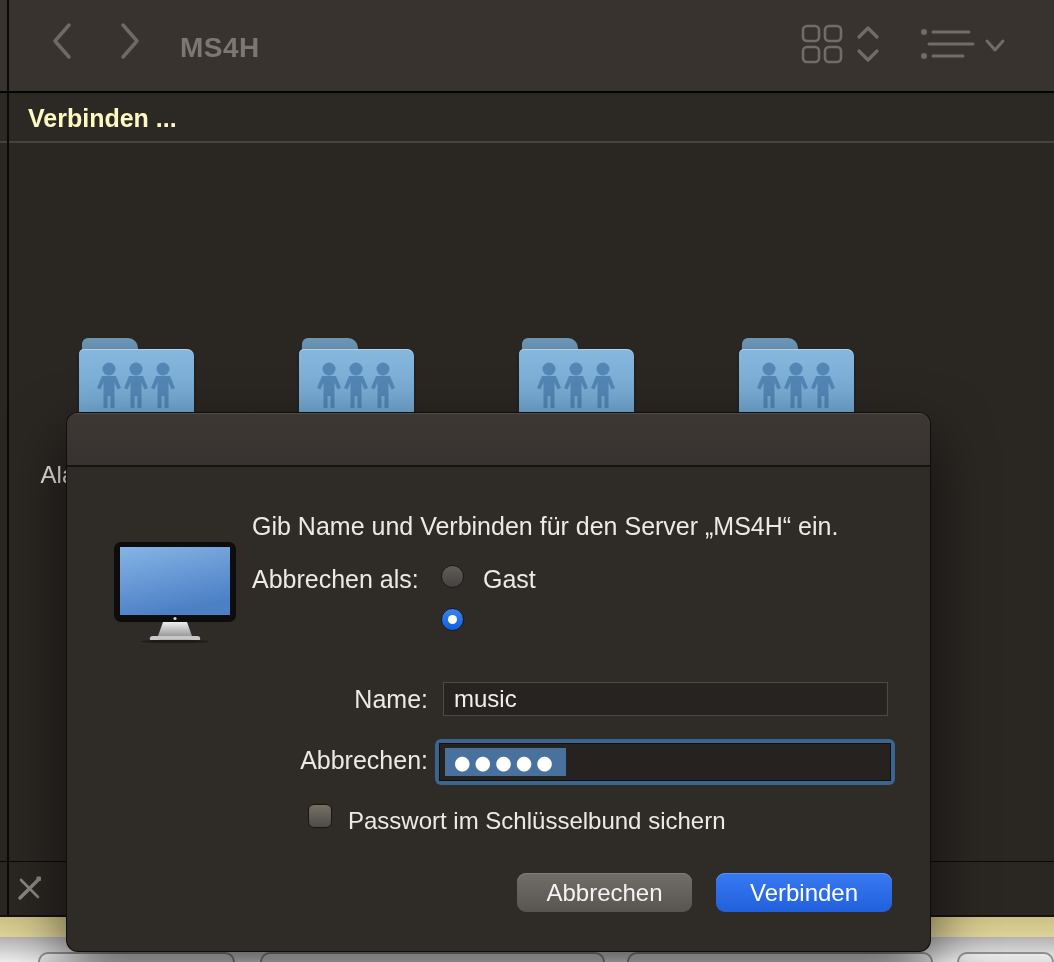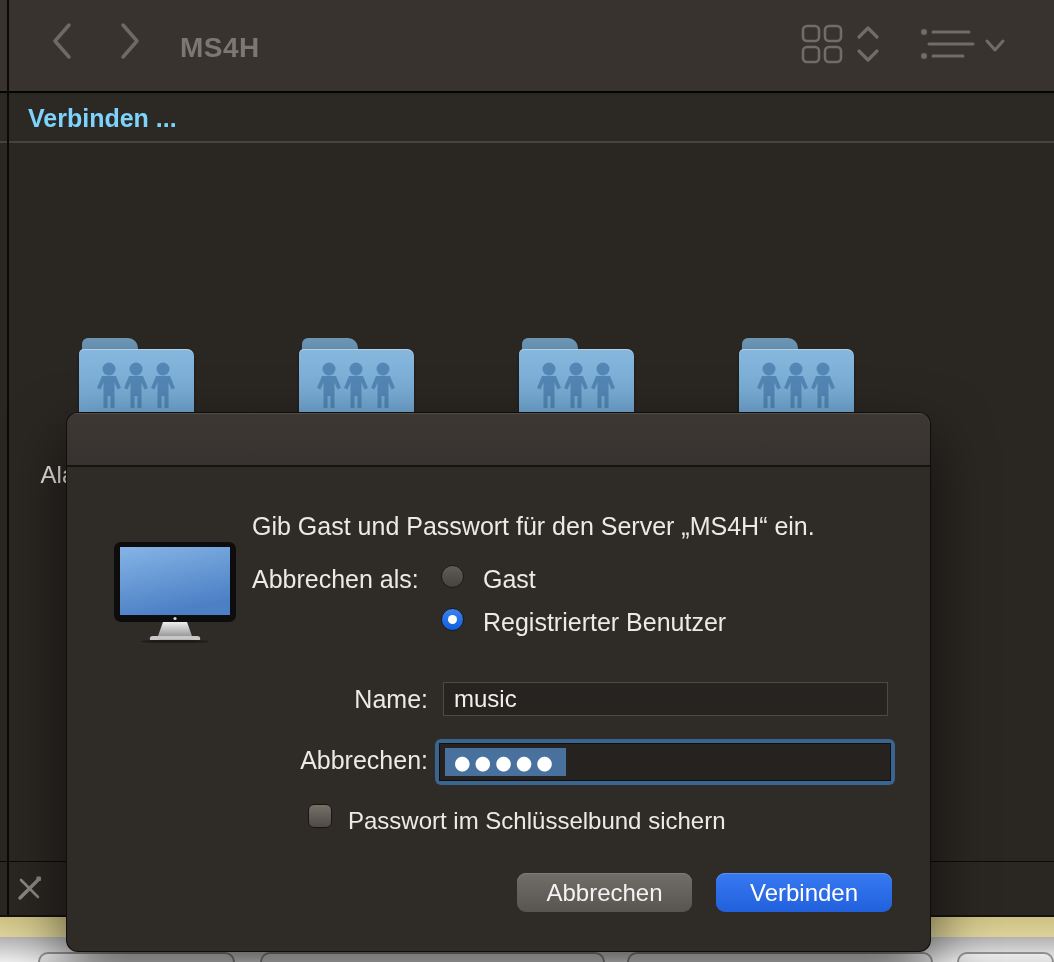--- a/index.html
+++ b/index.html
@@ -11,21 +11,21 @@
   #stage { position:relative; width:1054px; height:962px; }
   .toolbar { left:0; top:0; width:1054px; height:93px; background:#38332e;
     border-bottom:2px solid #060505; }
   .nav-chevron { top:22px; width:24px; height:38px; }
   .win-title { left:180px; top:0; height:96px; display:flex; align-items:center;
     color:#7c7771; font-size:28px; font-weight:bold; letter-spacing:.5px; }
   .view-icons { color:#716c66; }
 
   .pathbar { left:0; top:95px; width:1054px; height:48px; background:#2c2925;
     border-bottom:2px solid #46423d; display:flex; align-items:center; }
-  .pathbar-label { margin-left:28px; color:#7dd3fc; font-size:25px; font-weight:bold; }
+  .pathbar-label { margin-left:28px; color:#fef9c3; font-size:25px; font-weight:bold; }
 
   .content { left:0; top:145px; width:1054px; height:716px; background:#2a2622; }
 
   
   .folder-cell { top:193px; width:220px; text-align:center; cursor:default; }
   .folder-icon { position:relative; width:115px; height:95px; margin:0 auto; }
   .folder-tab { position:absolute; left:3px; top:0; width:56px; height:20px;
     border-radius:6px 10px 0 0; background:linear-gradient(180deg,#6e96b5,#5d87a8); }
   .folder-body { position:absolute; left:0; top:11px; width:115px; height:84px;
     border-radius:5px 7px 6px 6px;
@@ -231,27 +231,26 @@
         </linearGradient>
       </defs>
       <rect x="1" y="1" width="122" height="80" rx="7" fill="#0d0d0d"></rect>
       <rect x="7" y="6" width="110" height="68" fill="url(#scr)"></rect>
       <circle cx="62" cy="77.5" r="1.6" fill="#cfd6de"></circle>
       <polygon points="50,81 74,81 79,95 45,95" fill="url(#stand)"></polygon>
       <path d="M40 95 H84 Q88 95 87 99 H37 Q36 95 40 95 Z" fill="#c7c7c7"></path>
       <ellipse cx="62" cy="100.5" rx="34" ry="1.8" fill="#000" opacity="0.35"></ellipse>
     </svg>
 
-    <div class="abs dlg-message">Gib Gast und Passwort für den Server „MS4H“ ein.</div>
+    <div class="abs dlg-message">Gib Name und Verbinden für den Server „MS4H“ ein.</div>
 
     <div class="abs dlg-label" style="left:185px; top:152px">Abbrechen als:</div>
     <div class="abs radio off" style="left:374px; top:152px"></div>
     <div class="abs dlg-label" style="left:416px; top:152px">Gast</div>
     <div class="abs radio on" style="left:374px; top:195px"></div>
-    <div class="abs dlg-label" style="left:416px; top:195px">Registrierter Benutzer</div>
 
     <div class="abs field-label" style="left:185px; top:272px">Name:</div>
     <div class="abs text-input" style="left:376px; top:269px; width:445px; height:33px">
       <span>music</span>
     </div>
 
     <div class="abs field-label" style="left:185px; top:333px">Abbrechen:</div>
     <div class="abs pw-ring">
       <div class="pw-inner">
         <span class="pw-selection">

